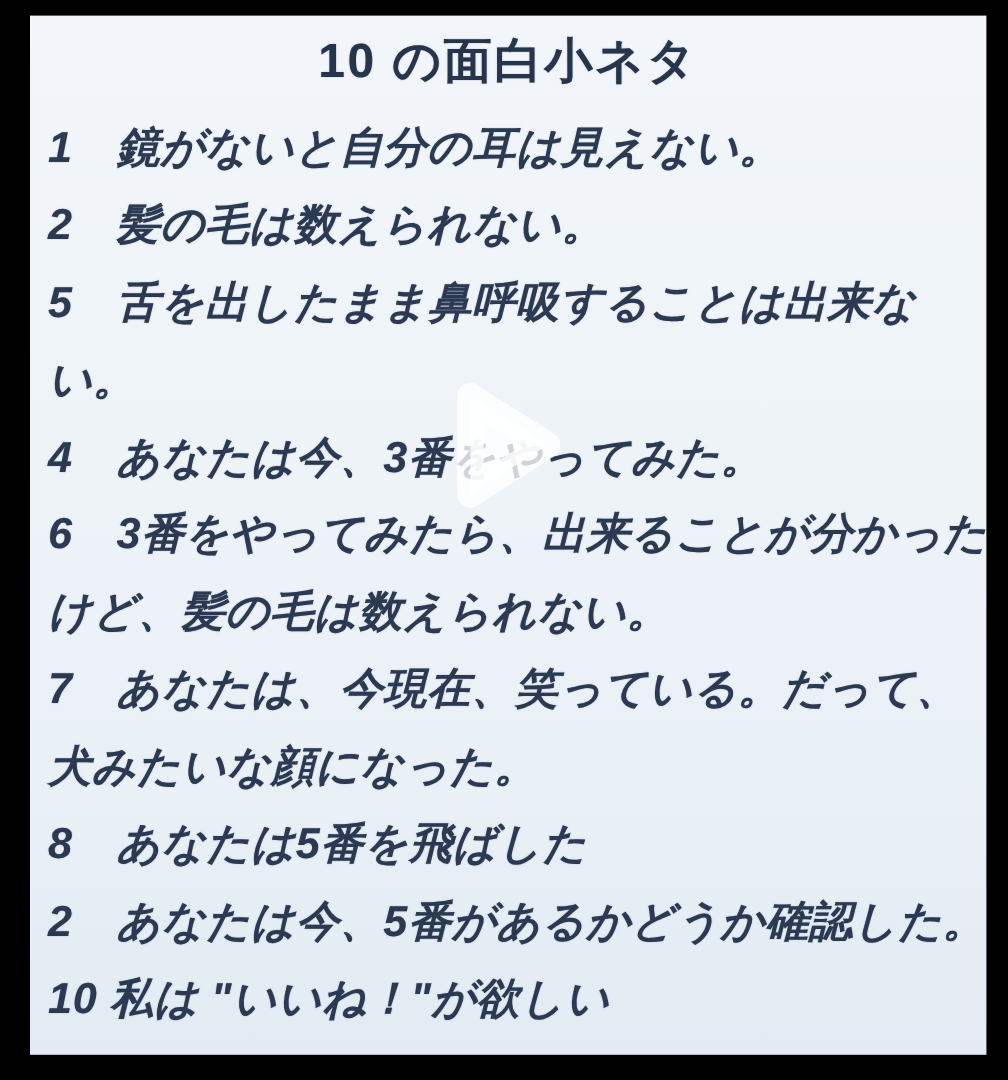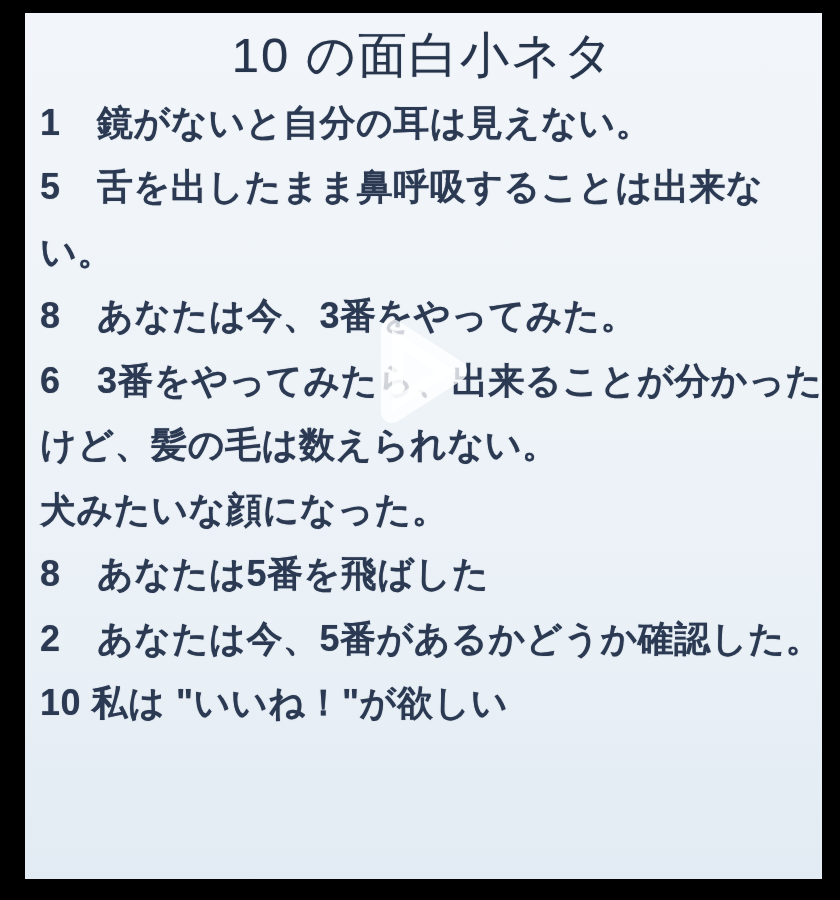--- a/index.html
+++ b/index.html
@@ -18,40 +18,41 @@
     position: absolute;
     left: 25px; top: 13px;
     width: 797px; height: 866px;
     background: linear-gradient(180deg, #f2f6fa 0%, #eef3f8 45%, #e9f0f6 75%, #e2ebf3 100%);
     overflow: hidden;
   }
   .slide-title {
     height: 78px;
     padding-top: 10px;
     text-align: center;
-    font-size: 49px;
-    font-weight: normal;
+    font-size: 40px;
+    font-weight: bold;
     color: #26344c;
     letter-spacing: 2px;
     text-shadow: 0 0 1px rgba(38, 52, 76, 0.55);
   }
   .lines {
     padding-left: 15px;
     padding-right: 8px;
   }
   .text-line {
     height: 64.5px;
     display: flex;
     align-items: center;
     font-size: 36px;
     font-weight: bold;
     color: #2b3a52;
     white-space: pre;
     letter-spacing: 0.5px;
     text-shadow: 0 0 1px rgba(43, 58, 82, 0.5);
+    font-style: italic;
   }
   .play-button {
     position: absolute;
     left: 378px; top: 316px;
     width: 92px; height: 110px;
     cursor: pointer;
     background: transparent;
     border: none;
   }
   .play-button svg { display: block; width: 100%; height: 100%; }
@@ -59,25 +60,27 @@
 </head>
 <body>
 
 <div class="player-frame">
   <div class="slide">
 
     <div class="slide-title">10 の面白小ネタ</div>
 
     <div class="lines">
       <div class="text-line">1　鏡がないと自分の耳は見えない。</div>
+      <div class="text-line">2　髪の毛は数えられない。</div>
       <div class="text-line">5　舌を出したまま鼻呼吸することは出来な</div>
       <div class="text-line">い。</div>
-      <div class="text-line">8　あなたは今、3番をやってみた。</div>
+      <div class="text-line">4　あなたは今、3番をやってみた。</div>
       <div class="text-line">6　3番をやってみたら、出来ることが分かった</div>
       <div class="text-line">けど、髪の毛は数えられない。</div>
+      <div class="text-line">7　あなたは、今現在、笑っている。だって、</div>
       <div class="text-line">犬みたいな顔になった。</div>
       <div class="text-line">8　あなたは5番を飛ばした</div>
       <div class="text-line">2　あなたは今、5番があるかどうか確認した。</div>
       <div class="text-line">10 私は "いいね！"が欲しい</div>
     </div>
   </div>
 
   <button class="play-button" aria-label="Play">
     <svg viewBox="0 0 92 110">
       <polygon points="14,14 78,55 14,96" fill="#ffffff" fill-opacity="0.78" stroke="#ffffff" stroke-opacity="0.78" stroke-width="22" stroke-linejoin="round"></polygon>

